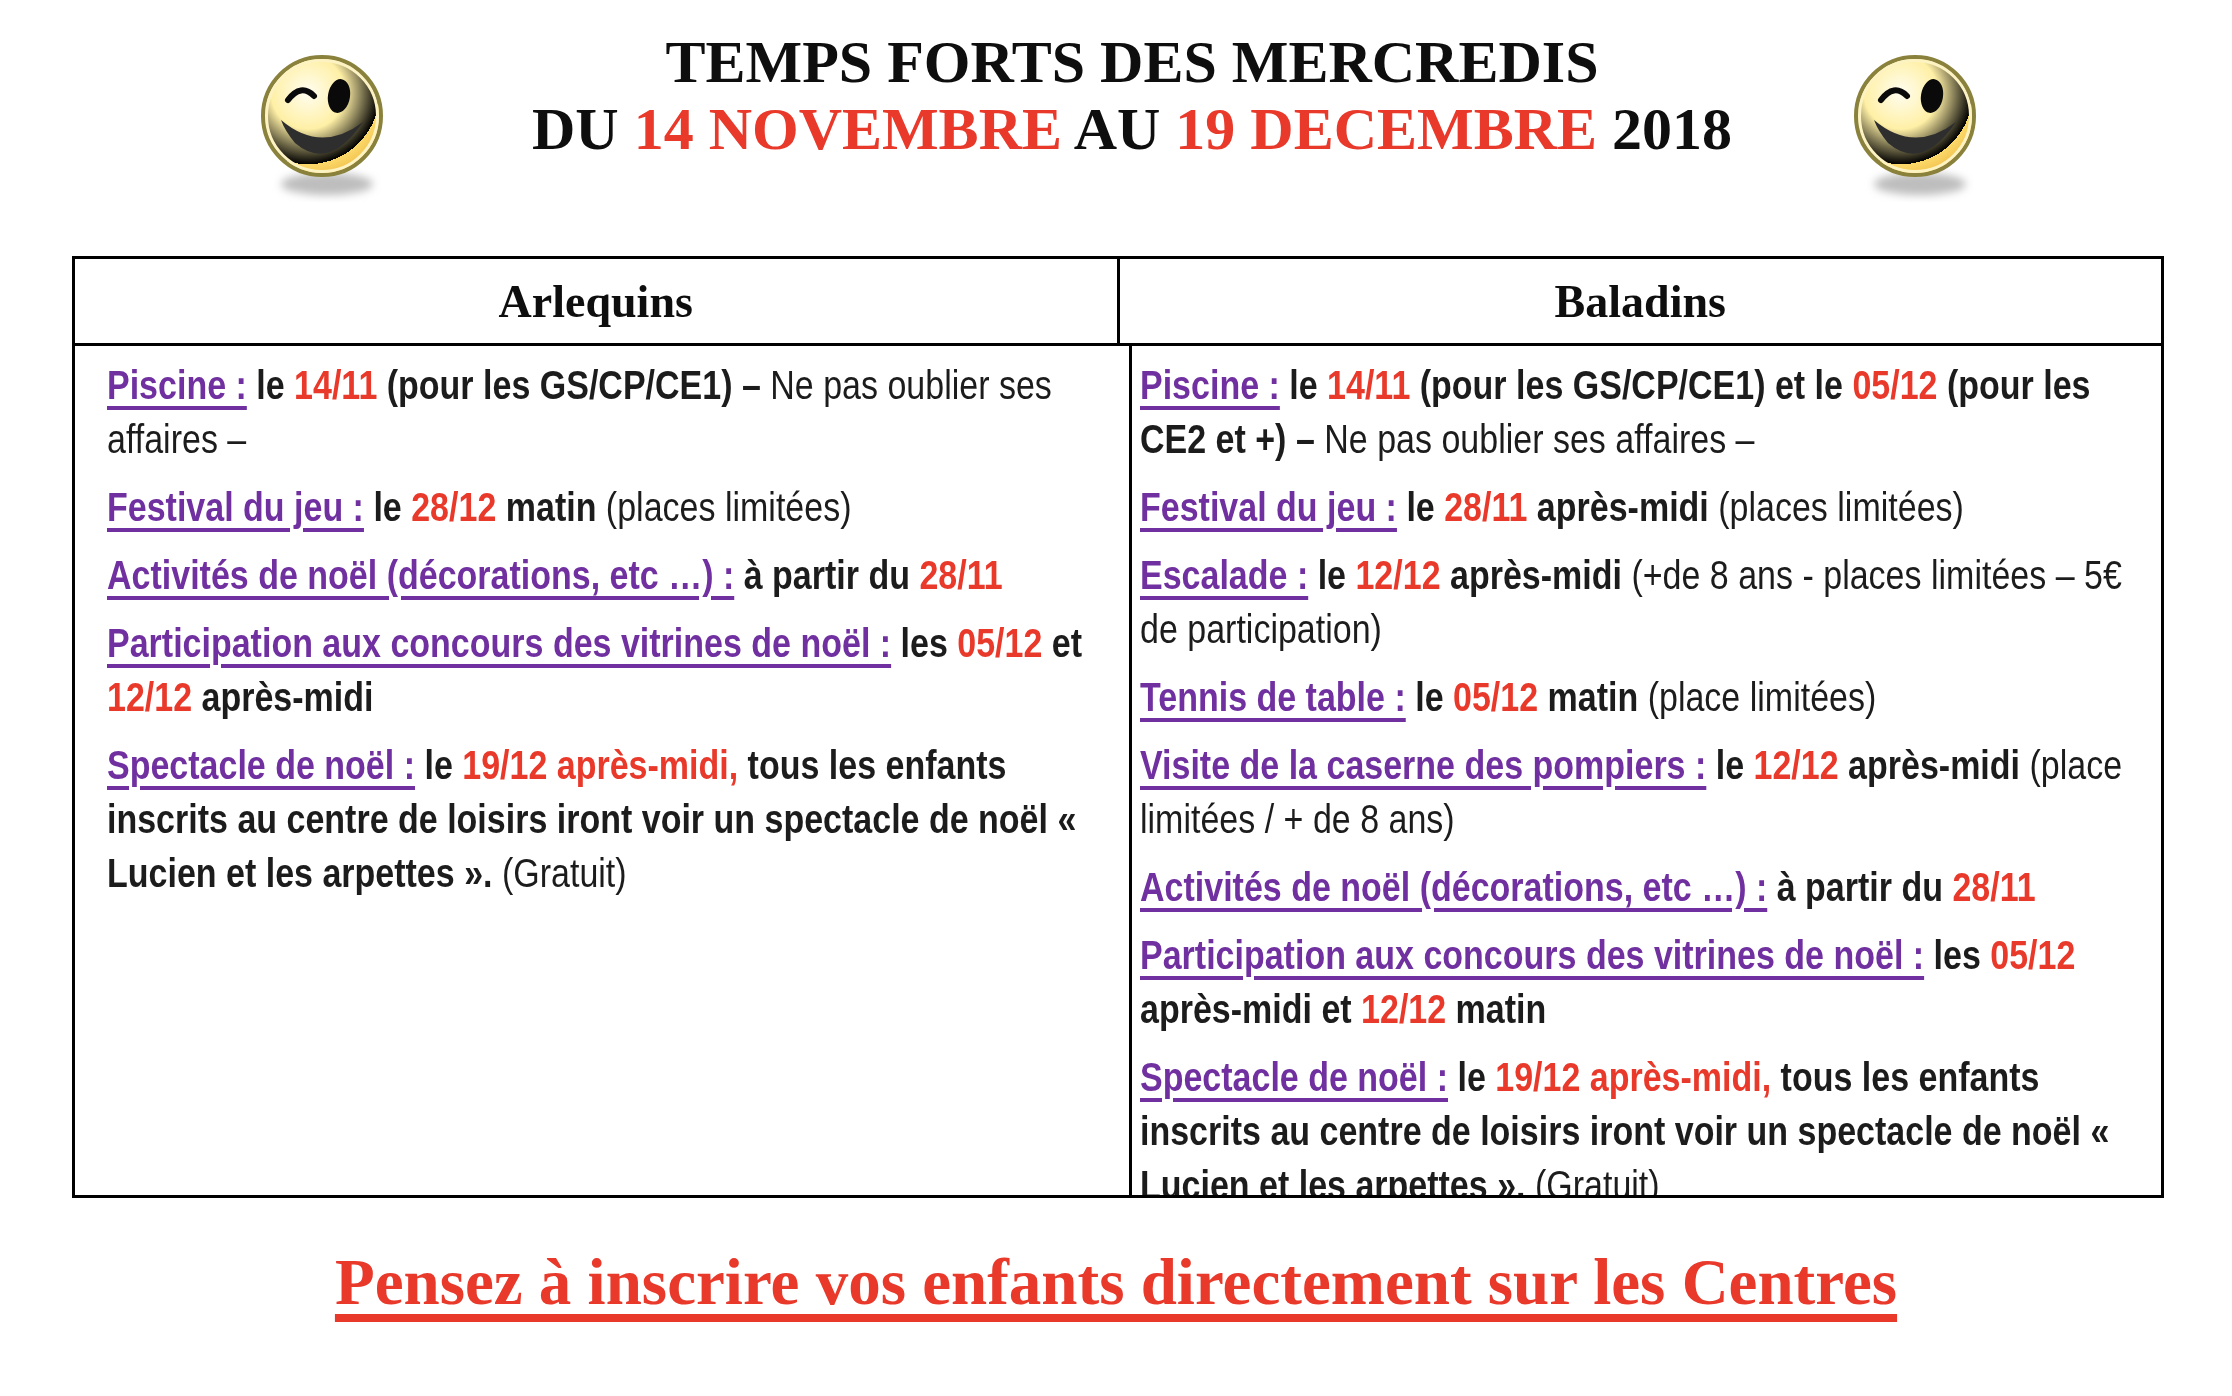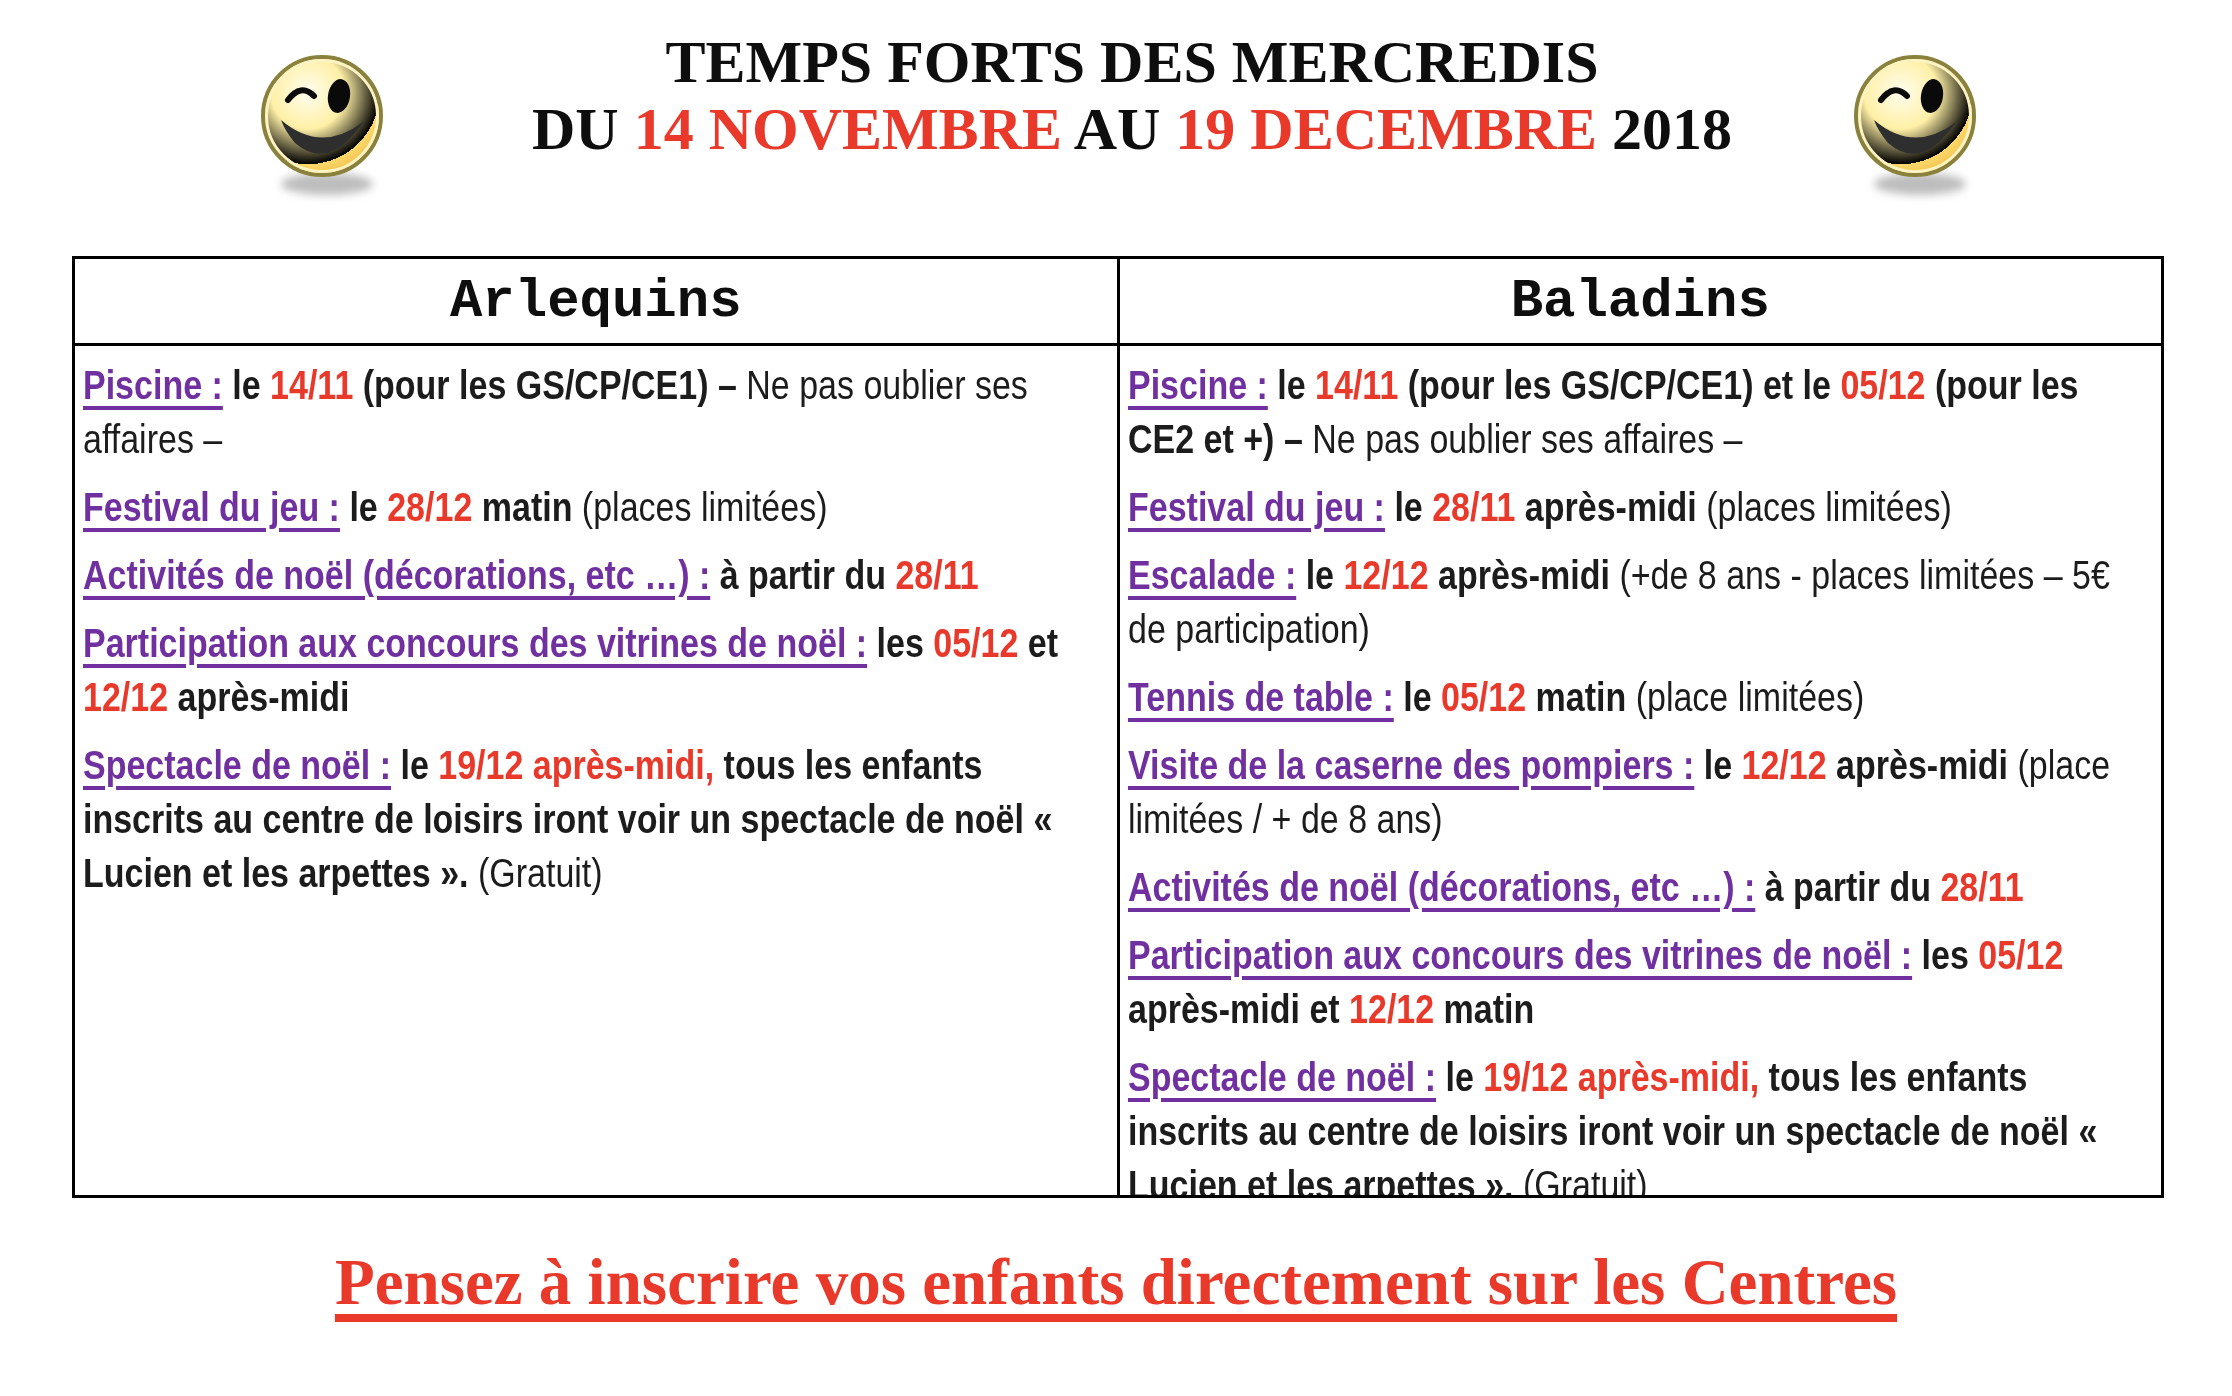--- a/index.html
+++ b/index.html
@@ -30,24 +30,24 @@
   .seg-tblack{color:#0e0e0e;}
   .seg-tred{color:var(--red);}
   
   .schedule-table{
     position:absolute;left:72px;top:256px;width:2092px;height:942px;
     border:3px solid #000;background:#fff;
   }
   .thead{display:flex;height:87px;border-bottom:3px solid #000;}
   .th{
     flex:1;display:flex;align-items:center;justify-content:center;
-    font-family:Liberation Mono, monospace;font-weight:bold;font-size:54px;color:#0e0e0e;
+    font-family:Liberation Serif, serif;font-weight:bold;font-size:46px;color:#0e0e0e;
   }
   .th.first{border-right:3px solid #000;}
-  .tbody{display:flex;height:849px;}
+  .tbody{display:flex;height:849px;padding-left:24px;}
   .td{flex:1;padding:12px 8px 0 8px;overflow:hidden;}
   .td.first{border-right:3px solid #000;}
   .cell-scale{transform:scaleX(0.85);transform-origin:0 0;width:117.65%;}
   .item{
     margin:0 0 14px 0;font-size:40px;line-height:54px;font-weight:bold;color:var(--ink);
   }
   .seg-label{
     color:var(--purple);font-weight:bold;
     text-decoration:underline;text-decoration-thickness:3.5px;text-underline-offset:7px;
   }

